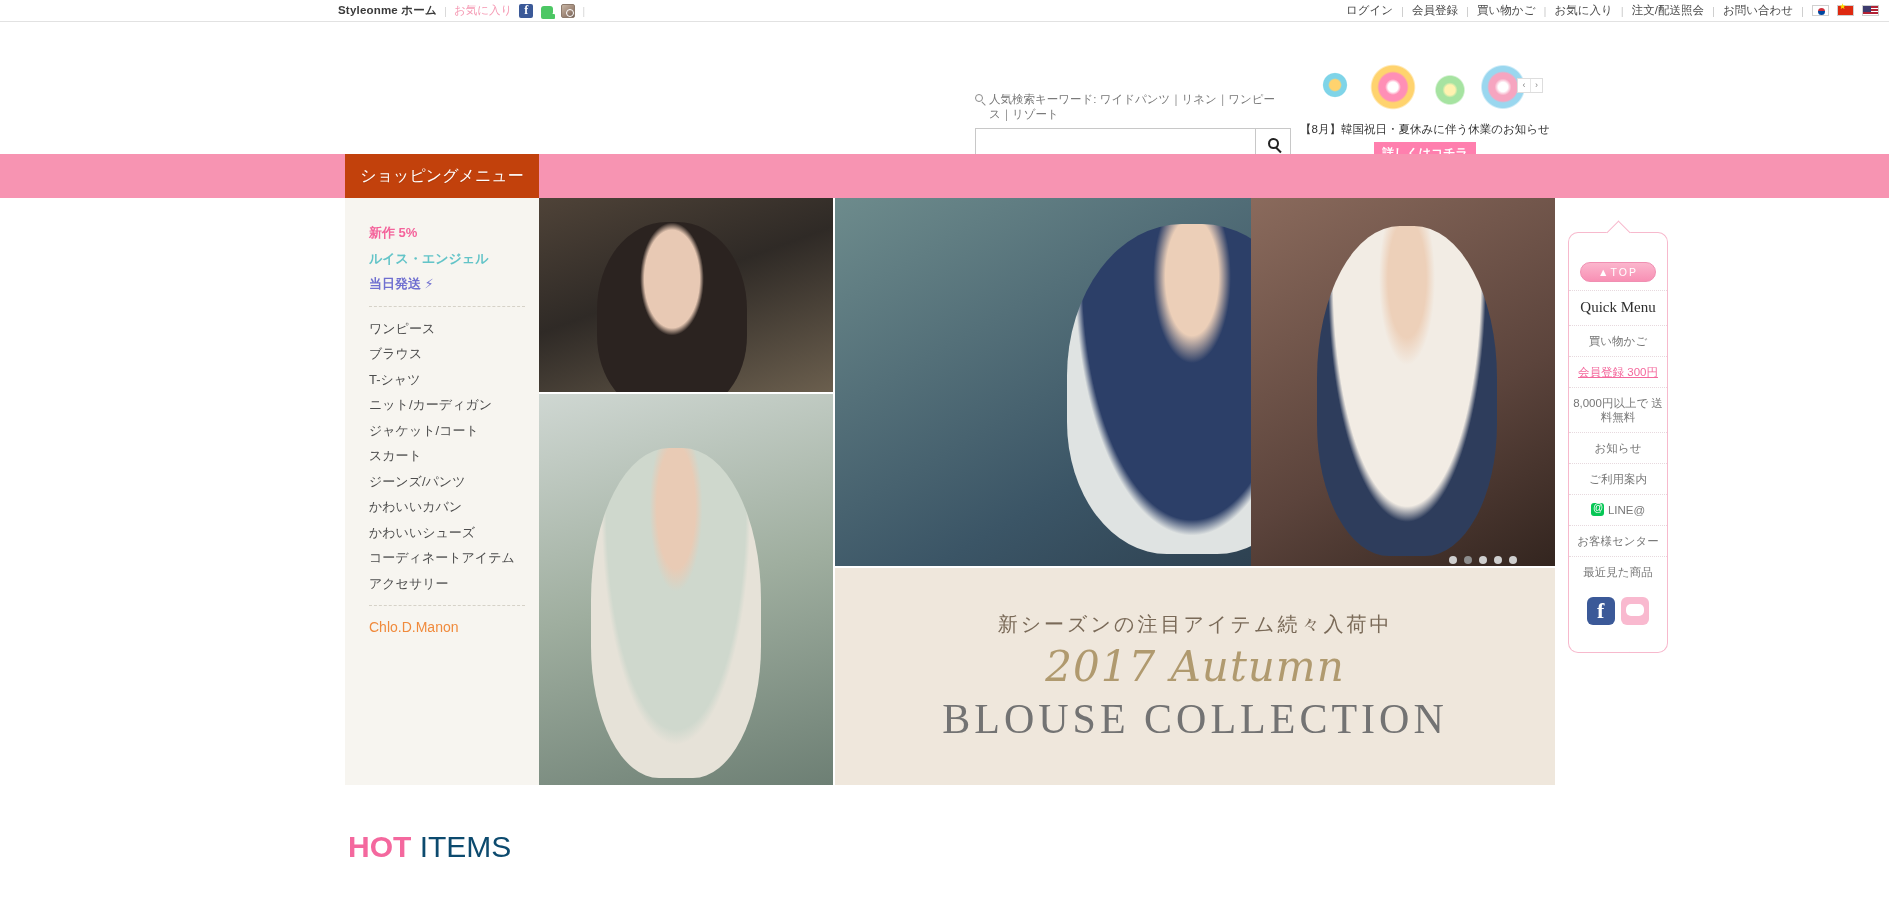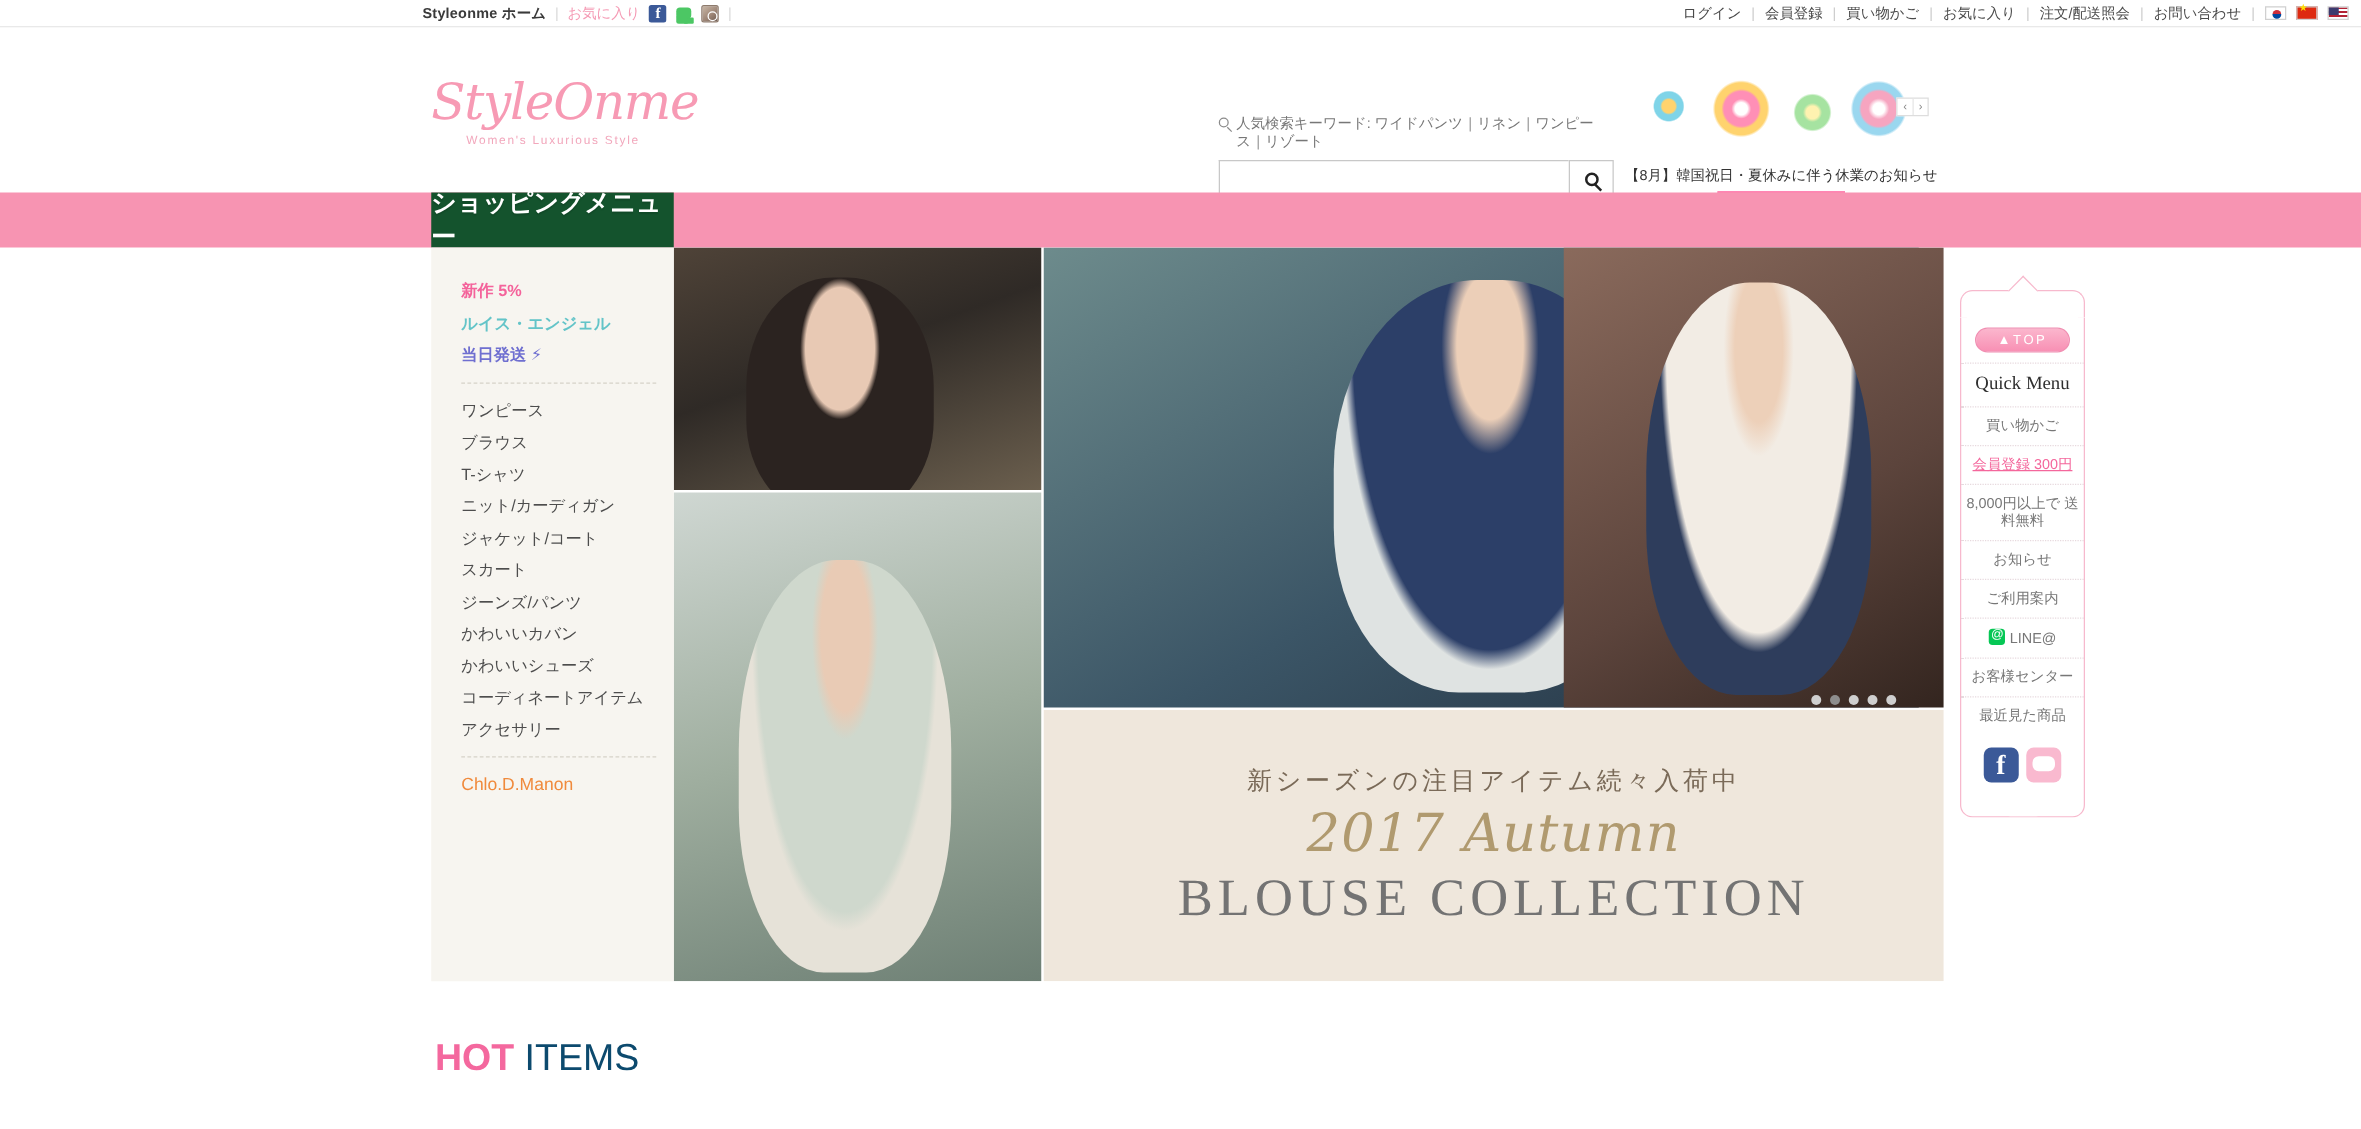--- a/index.html
+++ b/index.html
@@ -74,37 +74,37 @@
   .searchbtn {
     width:36px; height:31px; background:#ffffff; border:1px solid #c8c8c8; cursor:pointer;
     position:relative; display:flex; align-items:center; justify-content:center;
   }
   .searchbtn .mag { width:11px; height:11px; border:2px solid #222; border-radius:50%; position:relative; display:block; }
   .searchbtn .mag::after { content:""; position:absolute; right:-5px; bottom:-4px; width:7px; height:2px; background:#222; transform:rotate(45deg); }
 
   .promo { position:absolute; left:1300px; top:30px; width:250px; text-align:center; }
   .promo-art { width:250px; height:62px; position:relative; overflow:hidden; }
   .firework { position:absolute; border-radius:50%; }
-  .promo-note { font-size:11.5px; color:#333; margin-top:19px; white-space:nowrap; }
+  .promo-note { font-size:11.5px; color:#333; margin-top:8px; white-space:nowrap; }
   .promo-btn {
     display:inline-block; margin-top:5px; background:#ff7fae; color:#fff; font-size:12px;
     padding:2px 7px; border:1px solid #ff7fae; cursor:pointer; font-weight:bold;
   }
   .slide-arrows {
     position:absolute; right:7px; top:26px; display:flex; border:1px solid #ddd; background:#fff;
   }
   .slide-arrows span { width:12px; height:13px; font-size:9px; line-height:13px; text-align:center; color:#888; cursor:pointer; }
   .slide-arrows span + span { border-left:1px solid #e6e6e6; }
 
   
   .navbar { position:absolute; top:154px; left:0; width:1889px; height:44px; background:#f794b2; }
   .nav-inner { position:absolute; left:345px; top:0; width:1210px; height:44px; display:flex; }
   .nav-shop {
-    width:194px; background:#14532d; color:#fff; display:flex; align-items:center; justify-content:center;
-    font-size:20px; font-weight:bold; cursor:pointer; text-shadow:0 1px 1px rgba(0,0,0,.12);
+    width:194px; background:#c2410c; color:#fff; display:flex; align-items:center; justify-content:center;
+    font-size:16px; font-weight:normal; cursor:pointer; text-shadow:0 1px 1px rgba(0,0,0,.12);
   }
   .nav-items { flex:1; display:flex; align-items:center; }
   .nav-items div {
     flex:1; text-align:center; color:#fff; font-size:14.5px; font-weight:bold; cursor:pointer;
     text-shadow:0 1px 1px rgba(0,0,0,.12);
   }
 
   
   .content { position:absolute; top:198px; left:345px; width:1192px; height:587px; }
   .sidebar {
@@ -215,24 +215,20 @@
       <span class="sep">|</span>
       <a>お問い合わせ</a>
       <span class="sep">|</span>
       <span class="flag flag-kr"></span>
       <span class="flag flag-cn"></span>
       <span class="flag flag-us"></span>
     </div>
   </div>
 
   <div class="header">
-    <div class="logo">
-      <div class="logo-script">StyleOnme</div>
-      <div class="logo-tag">Women's Luxurious Style</div>
-    </div>
 
     <div class="searchwrap">
       <div class="kw-line">
         <span class="kw-ico"></span>
         <span>人気検索キーワード: ワイドパンツ｜リネン｜ワンピース｜リゾート</span>
       </div>
       <div class="searchbox">
         <input type="text" placeholder="" style="">
         <div class="searchbtn">
           <span class="mag"></span>

